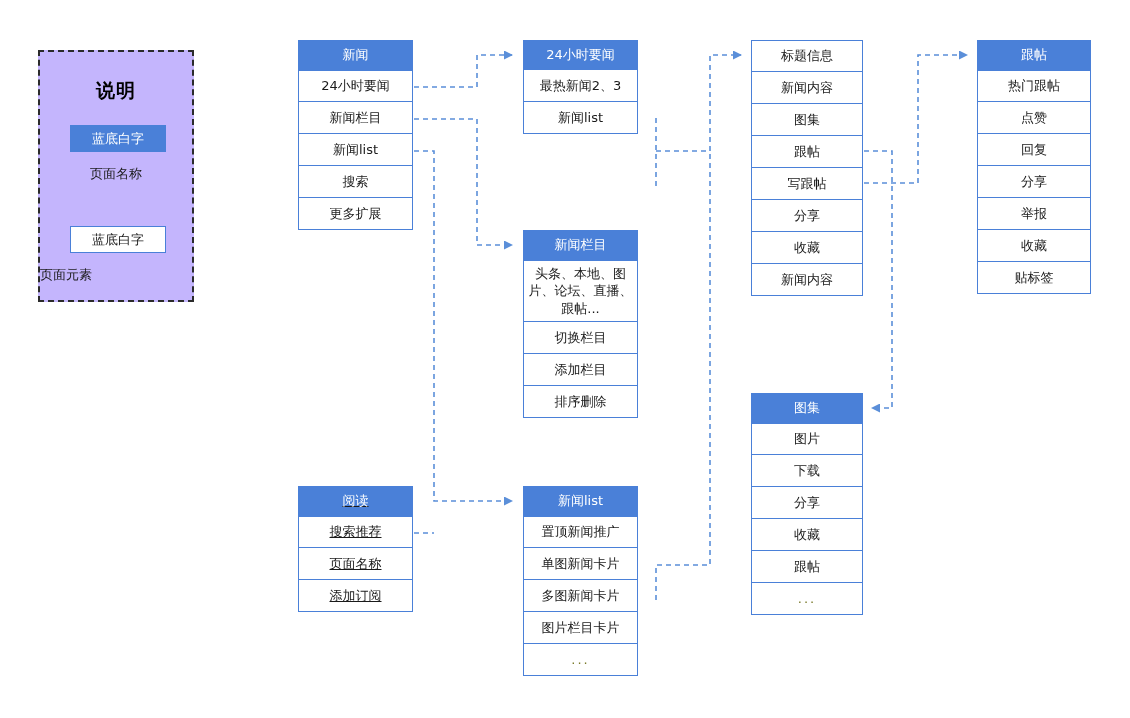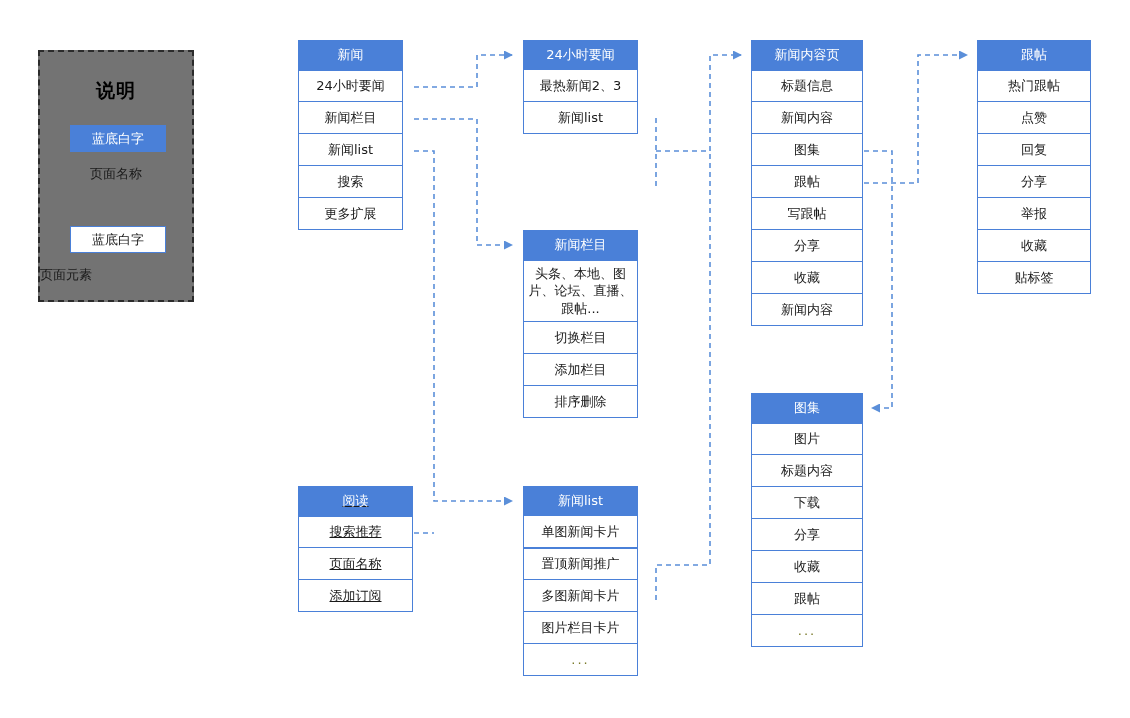--- a/index.html
+++ b/index.html
@@ -30,21 +30,21 @@
   }
 
   
   .legend {
     position: absolute;
     left: 38px;
     top: 50px;
     width: 156px;
     height: 252px;
     border: 2px dashed #2b2b2b;
-    background: #737373;
+    background: #c4b5fd;
     box-sizing: border-box;
   }
   .legend-title {
     position: absolute;
     left: 0;
     top: 26px;
     width: 100%;
     text-align: center;
     font-size: 19px;
     font-weight: bold;
@@ -177,42 +177,41 @@
 
   <div class="legend">
     <div class="legend-title">说明</div>
     <div class="legend-chip-filled">蓝底白字</div>
     <div class="legend-label-1">页面名称</div>
     <div class="legend-chip-outline">蓝底白字</div>
     <div class="legend-label-2">页面元素</div>
   </div>
 
   <div id="nodes-host">
-      <div class="node" style="left: 298px; top: 40px; width: 105px;">
+      <div class="node" style="left: 298px; top: 40px; width: 115px;">
         <div class="node-header">新闻</div>
         <div class="node-row first">24小时要闻</div>
         <div class="node-row">新闻栏目</div>
         <div class="node-row">新闻list</div>
         <div class="node-row">搜索</div>
         <div class="node-row">更多扩展</div>
       </div>
       <div class="node" style="left: 523px; top: 40px; width: 115px;">
         <div class="node-header">24小时要闻</div>
         <div class="node-row">最热新闻2、3</div>
         <div class="node-row">新闻list</div>
       </div>
       <div class="node" style="left: 523px; top: 230px; width: 115px;">
         <div class="node-header">新闻栏目</div>
         <div class="node-row first tall">头条、本地、图片、论坛、直播、跟帖...</div>
         <div class="node-row">切换栏目</div>
         <div class="node-row">添加栏目</div>
         <div class="node-row">排序删除</div>
       </div>
       <div class="node" style="left: 751px; top: 40px; width: 112px;">
-        <div class="node-header">新闻内容页</div>
         <div class="node-row first">标题信息</div>
         <div class="node-row">新闻内容</div>
         <div class="node-row">图集</div>
         <div class="node-row">跟帖</div>
         <div class="node-row">写跟帖</div>
         <div class="node-row">分享</div>
         <div class="node-row">收藏</div>
         <div class="node-row">新闻内容</div>
       </div>
       <div class="node" style="left: 977px; top: 40px; width: 114px;">
@@ -221,36 +220,35 @@
         <div class="node-row">点赞</div>
         <div class="node-row">回复</div>
         <div class="node-row">分享</div>
         <div class="node-row">举报</div>
         <div class="node-row">收藏</div>
         <div class="node-row">贴标签</div>
       </div>
       <div class="node" style="left: 751px; top: 393px; width: 112px;">
         <div class="node-header">图集</div>
         <div class="node-row first">图片</div>
-        <div class="node-row">标题内容</div>
         <div class="node-row">下载</div>
         <div class="node-row">分享</div>
         <div class="node-row">收藏</div>
         <div class="node-row">跟帖</div>
         <div class="node-row ellipsis">...</div>
       </div>
       <div class="node" style="left: 298px; top: 486px; width: 115px; text-decoration: underline;">
         <div class="node-header">阅读</div>
         <div class="node-row first">搜索推荐</div>
         <div class="node-row">页面名称</div>
         <div class="node-row">添加订阅</div>
       </div>
       <div class="node" style="left: 523px; top: 486px; width: 115px;">
         <div class="node-header">新闻list</div>
+        <div class="node-row first">置顶新闻推广</div>
         <div class="node-row">单图新闻卡片</div>
-        <div class="node-row first">置顶新闻推广</div>
         <div class="node-row">多图新闻卡片</div>
         <div class="node-row">图片栏目卡片</div>
         <div class="node-row ellipsis">...</div>
       </div>
     </div>
 
 </div>
 
 </body></html>

